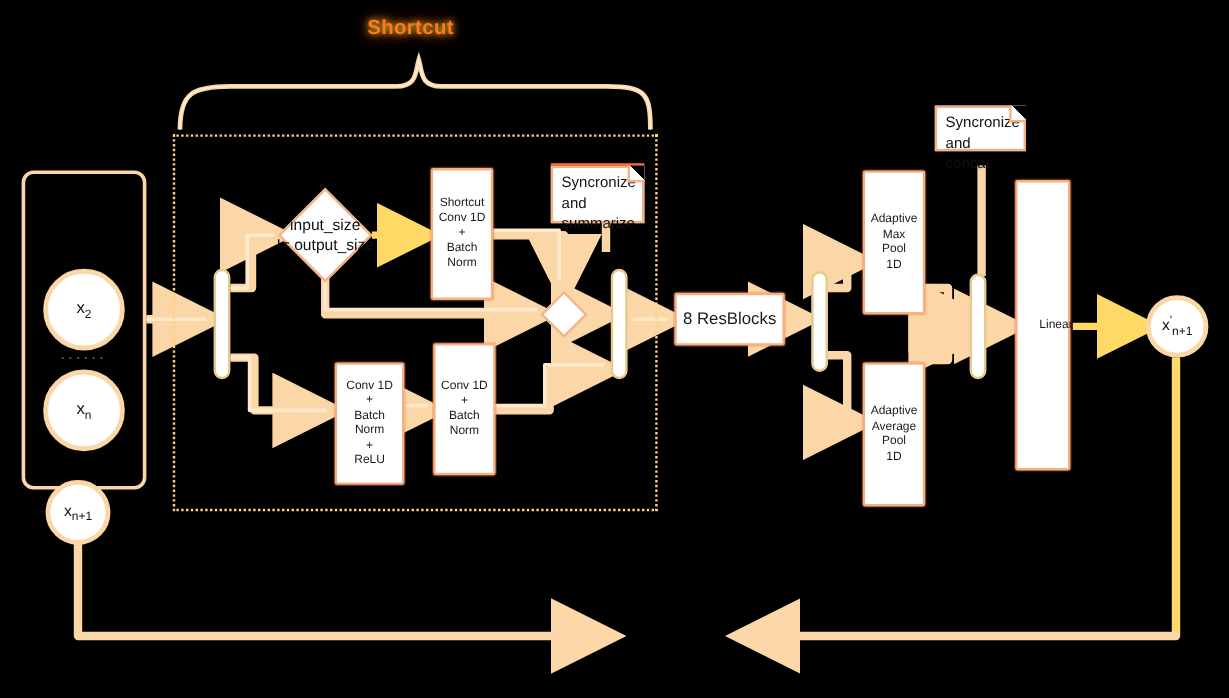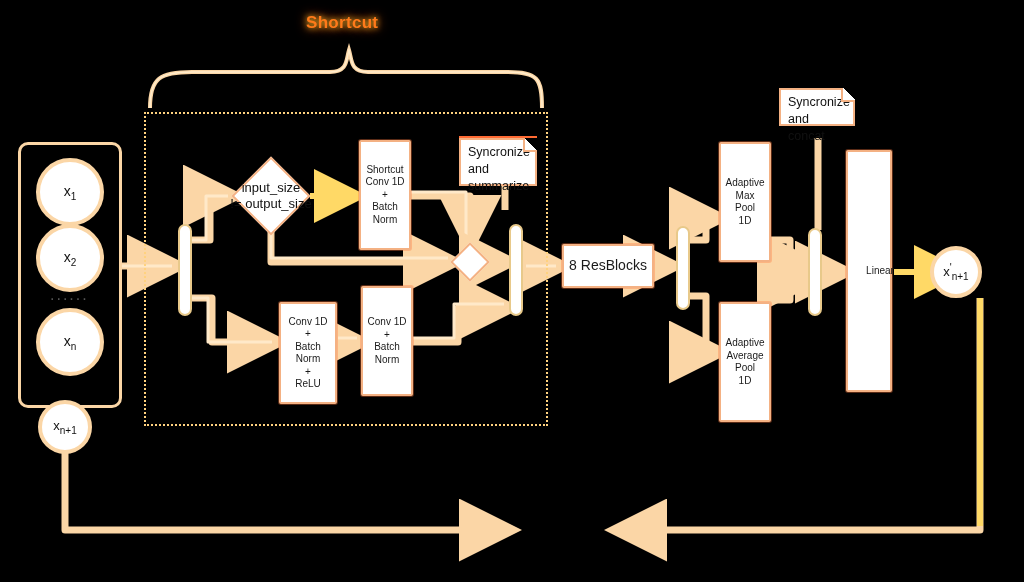--- a/index.html
+++ b/index.html
@@ -155,25 +155,20 @@
 
     <g>
       <path class="w" d="M65,452 L65,530 L508,530" marker-end="url(#ah)"></path>
     </g>
   </svg>
 
   <div class="title" style="left:306px;top:13px;">Shortcut</div>
 
   <div class="groupbox" style="left:18px;top:142px;width:104px;height:266px;"></div>
 
-  <div class="circle" style="left:36px;top:158px;width:68px;height:68px;">
-    <span>
-      <span>x</span><span class="sub">1</span>
-    </span>
-  </div>
   <div class="circle" style="left:36px;top:224px;width:68px;height:68px;">
     <span>
       <span>x</span><span class="sub">2</span>
     </span>
   </div>
   <div class="dots" style="left:50px;top:286px;">......</div>
   <div class="circle" style="left:36px;top:308px;width:68px;height:68px;">
     <span>
       <span>x</span><span class="sub">n</span>
     </span>
@@ -254,20 +249,20 @@
   <div class="note" style="left:779px;top:88px;width:76px;height:38px;">
     <div class="fold"></div>
     <div>Syncronize</div>
     <div>and concat</div>
   </div>
 
   <div class="bar" style="left:808px;top:228px;width:14px;height:88px;"></div>
 
   <div class="node-box sq" style="left:846px;top:150px;width:46px;height:242px;padding-left:22px;">Linear</div>
 
-  <div class="circle" style="left:930px;top:246px;width:52px;height:52px;font-size:13px;">
+  <div class="circle" style="left:955px;top:246px;width:52px;height:52px;font-size:13px;">
     <span>
       <span>x</span><span class="sup">'</span><span class="sub">n+1</span>
     </span>
   </div>
 
 
 </div>
 
 </body></html>

